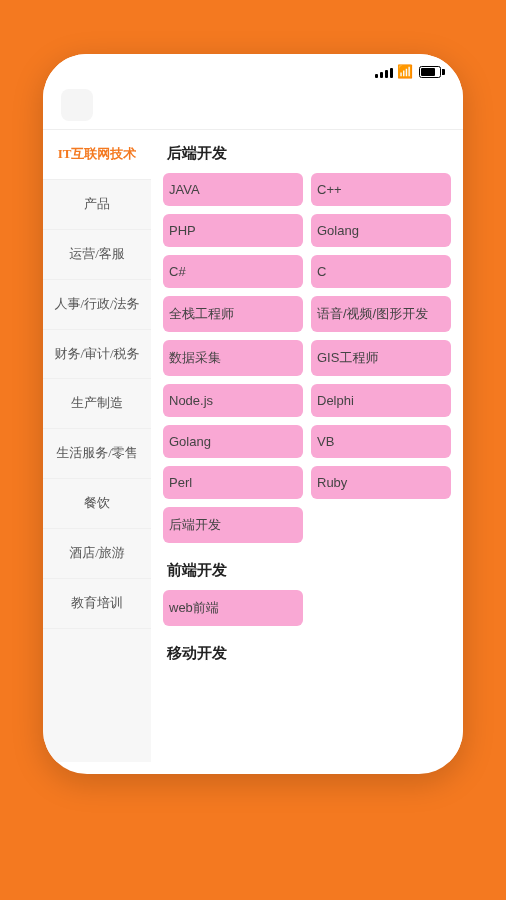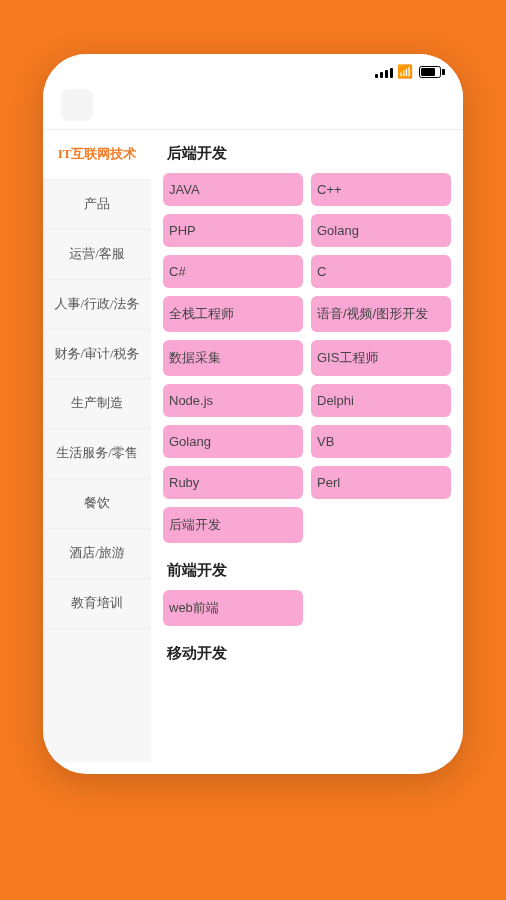--- a/index.html
+++ b/index.html
@@ -271,22 +271,22 @@
           <div class="tag-item">C#</div>
           <div class="tag-item">C</div>
           <div class="tag-item">全栈工程师</div>
           <div class="tag-item">语音/视频/图形开发</div>
           <div class="tag-item">数据采集</div>
           <div class="tag-item">GIS工程师</div>
           <div class="tag-item">Node.js</div>
           <div class="tag-item">Delphi</div>
           <div class="tag-item">Golang</div>
           <div class="tag-item">VB</div>
+          <div class="tag-item">Perl</div>
           <div class="tag-item">Ruby</div>
-          <div class="tag-item">Perl</div>
           <div class="tag-item">后端开发</div>
         </div>
         <div class="section-title">前端开发</div>
         <div class="tag-grid">
           <div class="tag-item">web前端</div>
         </div>
         <div class="section-title">移动开发</div>
       </div>
 
   </div>

